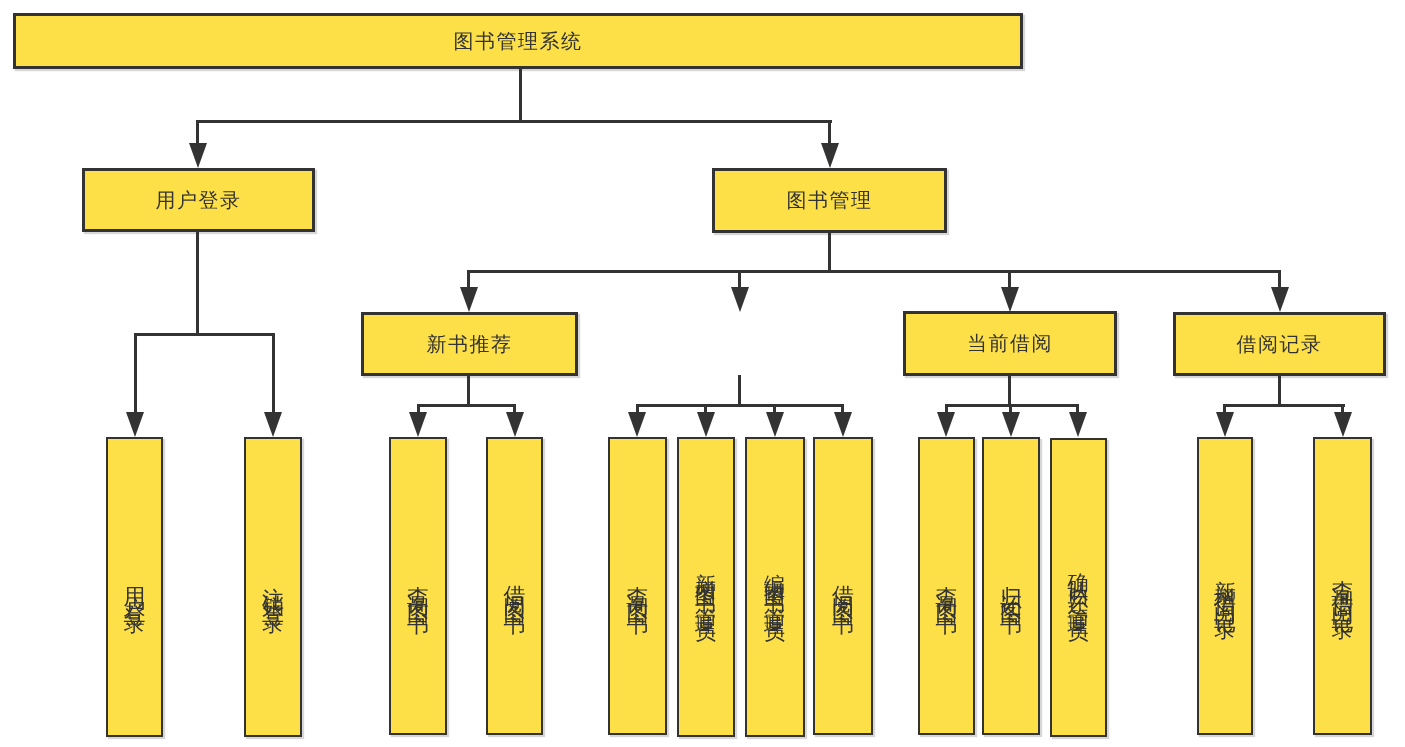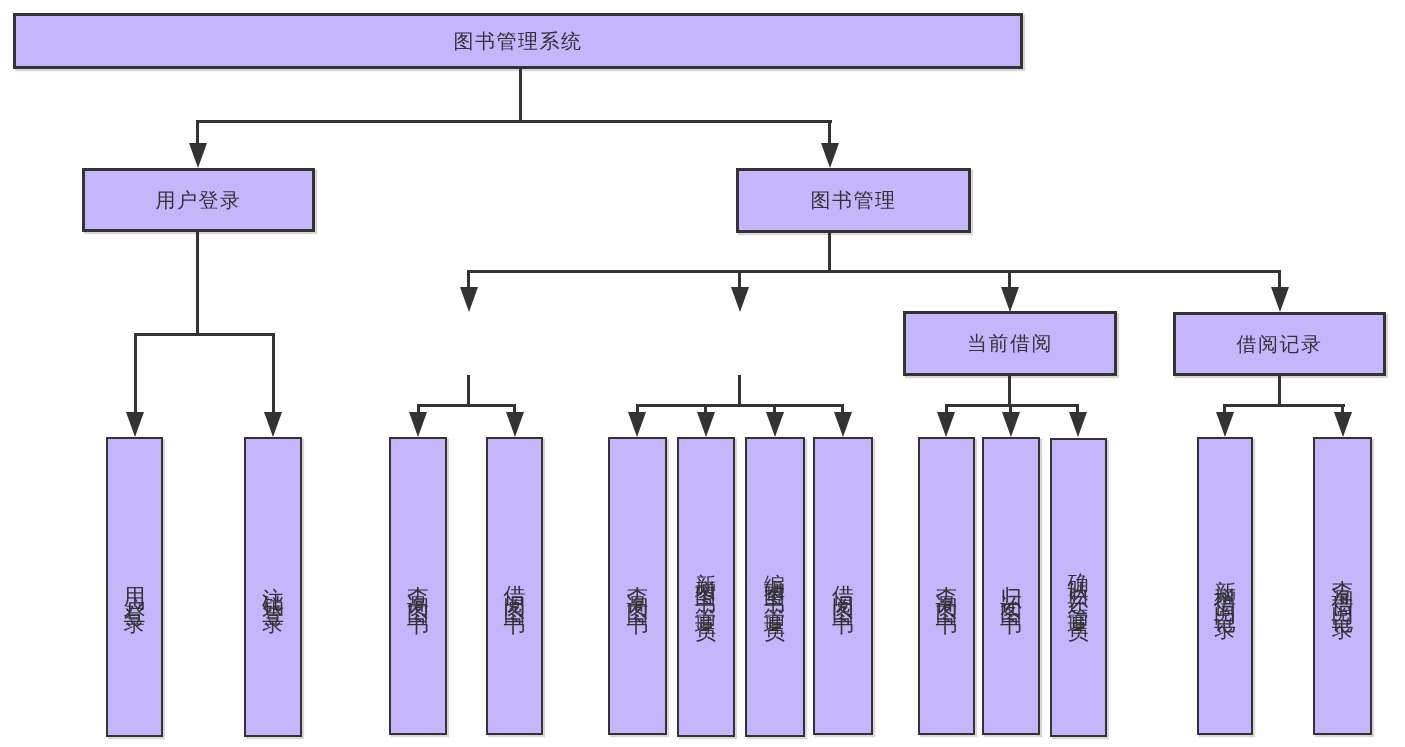--- a/index.html
+++ b/index.html
@@ -1,21 +1,21 @@
 <!DOCTYPE html>
 <html><head>
 <meta charset="utf-8">
 <style>
   html,body { margin:0; padding:0; background:#ffffff; }
   #stage {
     position:relative; width:1405px; height:747px; overflow:hidden;
     background:#ffffff; font-family:"Liberation Sans","DejaVu Sans",sans-serif;
   }
   .box {
-    position:absolute; box-sizing:border-box; background:#c4b5fd;
+    position:absolute; box-sizing:border-box; background:#fde047;
     border:3px solid #333333; display:flex; align-items:center; justify-content:center;
     box-shadow:2px 2px 1px rgba(110,110,110,0.28);
   }
   .leaf { border-width:2px; }
   .hlabel { font-size:20px; color:#333333; letter-spacing:1.5px; white-space:nowrap; }
   .vlabel {
     writing-mode:vertical-rl; text-orientation:upright;
     font-size:22px; color:#333333; letter-spacing:9px; line-height:1;
     white-space:nowrap;
   }
@@ -46,21 +46,21 @@
 
   <div class="vline" style="left:196px; top:120px; height:26px;"></div>
   <div class="arrow" style="left:189px; top:143px;"></div>
 
   <div class="vline" style="left:828px; top:120px; height:26px;"></div>
   <div class="arrow" style="left:821px; top:143px;"></div>
 
   <div class="box" style="left:82px; top:168px; width:233px; height:64px;">
     <span class="hlabel">用户登录</span>
   </div>
-  <div class="box" style="left:736px; top:168px; width:235px; height:65px;">
+  <div class="box" style="left:712px; top:168px; width:235px; height:65px;">
     <span class="hlabel">图书管理</span>
   </div>
 
   <div class="vline" style="left:196px; top:232px; height:103px;"></div>
   <div class="hline" style="left:134px; top:333px; width:141px;"></div>
   <div class="vline" style="left:134px; top:333px; height:81px;"></div>
   <div class="arrow" style="left:126px; top:412px;"></div>
   <div class="vline" style="left:272px; top:333px; height:81px;"></div>
   <div class="arrow" style="left:264px; top:412px;"></div>
 
@@ -68,20 +68,23 @@
   <div class="hline" style="left:467px; top:270px; width:814px;"></div>
   <div class="vline" style="left:467px; top:270px; height:20px;"></div>
   <div class="arrow" style="left:460px; top:287px;"></div>
   <div class="vline" style="left:738px; top:270px; height:20px;"></div>
   <div class="arrow" style="left:731px; top:287px;"></div>
   <div class="vline" style="left:1008px; top:270px; height:20px;"></div>
   <div class="arrow" style="left:1001px; top:287px;"></div>
   <div class="vline" style="left:1278px; top:270px; height:20px;"></div>
   <div class="arrow" style="left:1271px; top:287px;"></div>
 
+  <div class="box" style="left:361px; top:312px; width:217px; height:64px;">
+    <span class="hlabel">新书推荐</span>
+  </div>
   <div class="box" style="left:903px; top:311px; width:214px; height:65px;font-family:Liberation Mono, monospace;">
     <span class="hlabel">当前借阅</span>
   </div>
   <div class="box" style="left:1173px; top:312px; width:213px; height:64px;">
     <span class="hlabel">借阅记录</span>
   </div>
 
   <div class="vline" style="left:467px; top:375px; height:31px;"></div>
   <div class="hline" style="left:417px; top:404px; width:99px;"></div>
   <div class="vline" style="left:417px; top:404px; height:10px;"></div>

